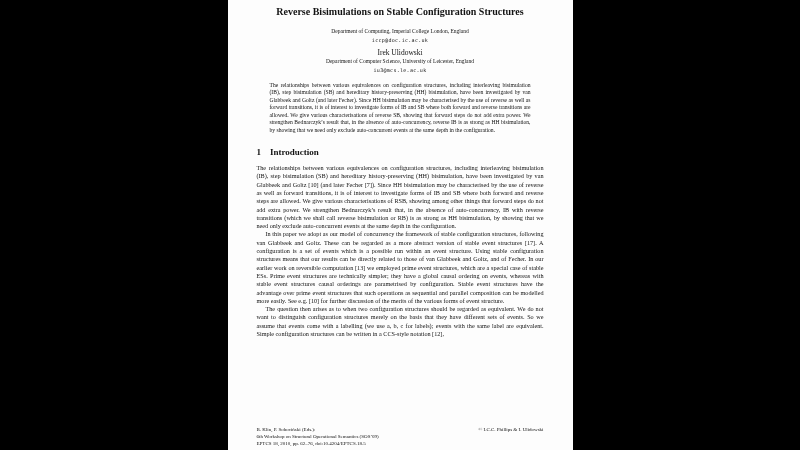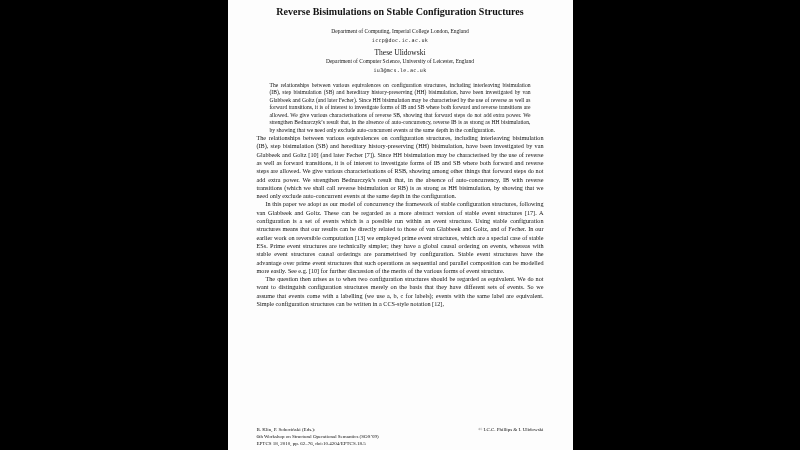--- a/index.html
+++ b/index.html
@@ -50,27 +50,30 @@
   <div class="page">
 
     <div class="title">Reverse Bisimulations on Stable Configuration Structures</div>
 
     <div class="author">
       <div class="author-affil">Department of Computing, Imperial College London, England</div>
       <div class="author-email">iccp@doc.ic.ac.uk</div>
     </div>
 
     <div class="author">
-      <div class="author-name">These Ulidowski</div>
+      <div class="author-name">Irek Ulidowski</div>
       <div class="author-affil">Department of Computer Science, University of Leicester, England</div>
       <div class="author-email">iu3@mcs.le.ac.uk</div>
     </div>
 
     <div class="abstract">The relationships between various equivalences on configuration structures, including interleaving bisimulation (IB), step bisimulation (SB) and hereditary history-preserving (HH) bisimulation, have been investigated by van Glabbeek and Goltz (and later Fecher). Since HH bisimulation may be characterised by the use of reverse as well as forward transitions, it is of interest to investigate forms of IB and SB where both forward and reverse transitions are allowed. We give various characterisations of reverse SB, showing that forward steps do not add extra power. We strengthen Bednarczyk’s result that, in the absence of auto-concurrency, reverse IB is as strong as HH bisimulation, by showing that we need only exclude auto-concurrent events at the same depth in the configuration.</div>
 
+    <div class="section-heading">
+      <span class="num">1</span><span>Introduction</span>
+    </div>
 
     <p class="para">The relationships between various equivalences on configuration structures, including interleaving bisimulation (IB), step bisimulation (SB) and hereditary history-preserving (HH) bisimulation, have been investigated by van Glabbeek and Goltz [10] (and later Fecher [7]). Since HH bisimulation may be characterised by the use of reverse as well as forward transitions, it is of interest to investigate forms of IB and SB where both forward and reverse steps are allowed. We give various characterisations of RSB, showing among other things that forward steps do not add extra power. We strengthen Bednarczyk’s result that, in the absence of auto-concurrency, IB with reverse transitions (which we shall call reverse bisimulation or RB) is as strong as HH bisimulation, by showing that we need only exclude auto-concurrent events at the same depth in the configuration.</p>
     <p class="para indent">In this paper we adopt as our model of concurrency the framework of stable configuration structures, following van Glabbeek and Goltz. These can be regarded as a more abstract version of stable event structures [17]. A configuration is a set of events which is a possible run within an event structure. Using stable configuration structures means that our results can be directly related to those of van Glabbeek and Goltz, and of Fecher. In our earlier work on reversible computation [13] we employed prime event structures, which are a special case of stable ESs. Prime event structures are technically simpler; they have a global causal ordering on events, whereas with stable event structures causal orderings are parametrised by configuration. Stable event structures have the advantage over prime event structures that such operations as sequential and parallel composition can be modelled more easily. See e.g. [10] for further discussion of the merits of the various forms of event structure.</p>
     <p class="para indent">The question then arises as to when two configuration structures should be regarded as equivalent. We do not want to distinguish configuration structures merely on the basis that they have different sets of events. So we assume that events come with a labelling (we use a, b, c for labels); events with the same label are equivalent. Simple configuration structures can be written in a CCS-style notation [12],</p>
 
     <div class="footer">
       <div class="footer-left">
         <div>B. Klin, P. Sobociński (Eds.):</div>
         <div>6th Workshop on Structural Operational Semantics (SOS’09)</div>
         <div>EPTCS 18, 2010, pp. 62–76, doi:10.4204/EPTCS.18.5</div>

